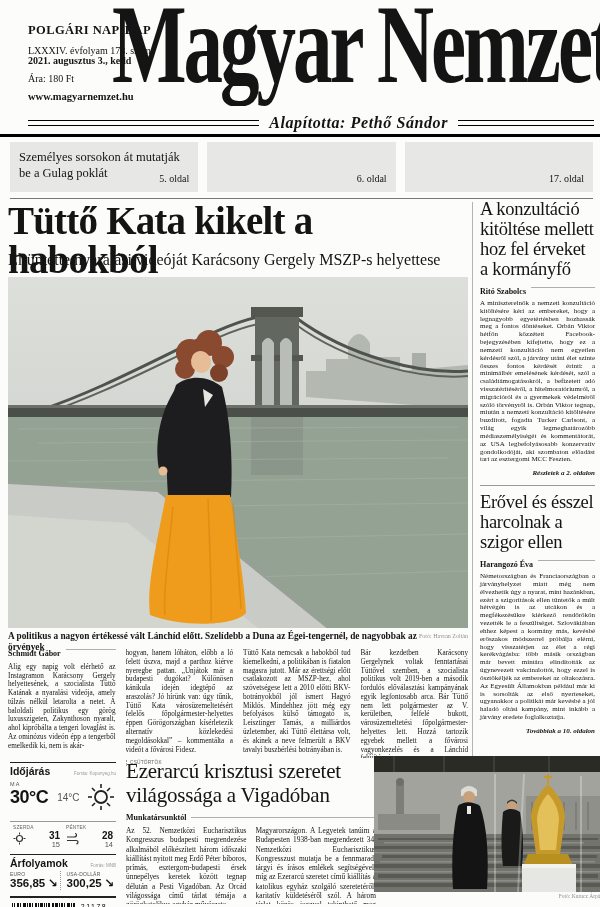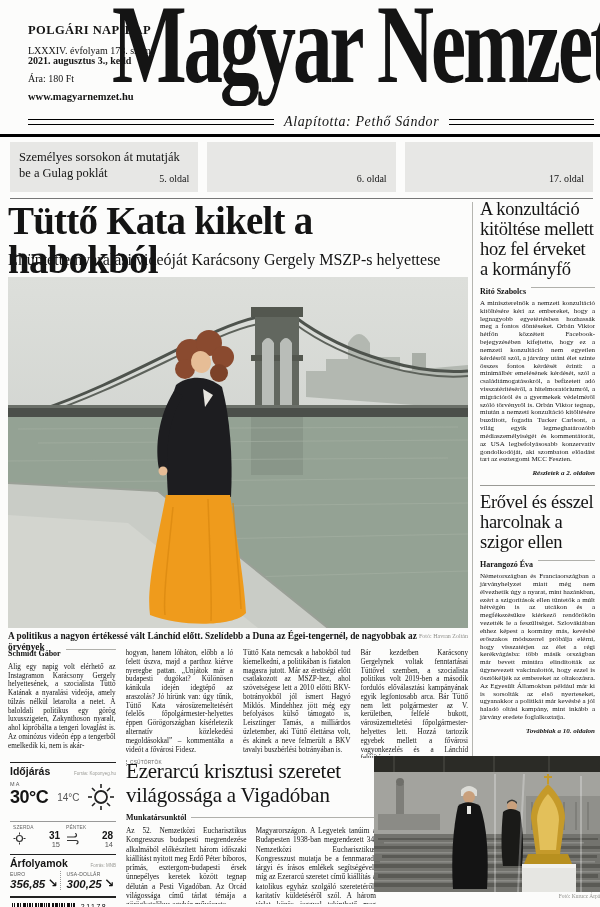--- a/index.html
+++ b/index.html
@@ -12,21 +12,21 @@
   .hdr-issue{font-size:10px;}
   .hdr-date{font-size:10px;font-weight:bold;margin-bottom:8px;}
   .hdr-price{font-size:10px;margin-bottom:8px;}
   .hdr-site{font-size:10.5px;font-weight:bold;}
   .masthead{position:absolute;left:112px;top:-12px;width:484px;text-align:center;white-space:nowrap;
             font-size:79px;font-weight:bold;letter-spacing:-3px;line-height:1;
             transform:scaleY(1.42);transform-origin:top center;}
   .founder{position:absolute;left:28px;right:6px;top:114px;display:flex;align-items:center;gap:10px;}
   .dline{height:4px;border-top:1.5px solid #000;border-bottom:1.5px solid #000;}
   .dline.l{flex:1.7;} .dline.r{flex:1;}
-  .founder-label{font-size:14px;font-weight:normal;font-style:italic;letter-spacing:.6px;white-space:nowrap;}
+  .founder-label{font-size:16px;font-weight:bold;font-style:italic;letter-spacing:.6px;white-space:nowrap;}
   .toprule{position:absolute;left:0;right:0;top:134px;height:3px;background:#000;}
 
   
   .teasers{position:absolute;left:10px;right:7px;top:142px;display:flex;gap:9px;}
   .teaser{flex:1;background:#e7e7e5;padding:7px 9px 6px;font-size:12.5px;line-height:1.28;
           height:50px;box-sizing:border-box;position:relative;}
   .page-ref{position:absolute;right:9px;bottom:6px;font-size:10px;}
   .teaser-rule{position:absolute;left:10px;right:7px;top:198px;border-top:1px solid #777;}
 
   
@@ -68,21 +68,21 @@
   .w-day-label{font-size:4.8px;color:#666;letter-spacing:.2px;margin-bottom:1px;white-space:nowrap;}
   .w-day-body{display:flex;align-items:center;}
   .w-day-temps{margin-left:auto;text-align:right;line-height:1;}
   .w-hi{font-size:10px;font-weight:bold;}
   .w-lo{font-size:7.5px;color:#555;}
   .w-rates-head{margin-top:5px;}
   .w-rates{display:flex;margin-top:2px;}
   .w-rate{flex:1;box-sizing:border-box;}
   .w-rate + .w-rate{border-left:1px dotted #999;padding-left:6px;}
   .w-rate-label{font-size:5px;color:#555;letter-spacing:.2px;}
-  .w-rate-val{font-size:11.5px;font-weight:bold;display:flex;align-items:flex-end;line-height:1.1;font-style:italic;}
+  .w-rate-val{font-size:11.5px;font-weight:bold;display:flex;align-items:flex-start;line-height:1.1;}
   .trend{font-size:12px;font-weight:bold;margin-left:auto;margin-right:2px;}
   .w-barcode{margin-top:6px;border-top:2px solid #222;padding-top:4px;}
 
   .mid{position:absolute;left:116px;top:-2px;width:250px;}
   .mid-hed{font-size:21px;line-height:1.12;letter-spacing:-.2px;}
   .mid-byline{display:flex;align-items:center;margin:6px 0 4px;font-size:8px;font-weight:bold;white-space:nowrap;}
   .mid-cols{display:flex;gap:9px;}
   .mid-col{flex:1;font-size:7.4px;line-height:1.25;text-align:justify;overflow:hidden;height:78px;}
 
   .photo2{position:absolute;left:364px;top:-6px;width:229px;}

